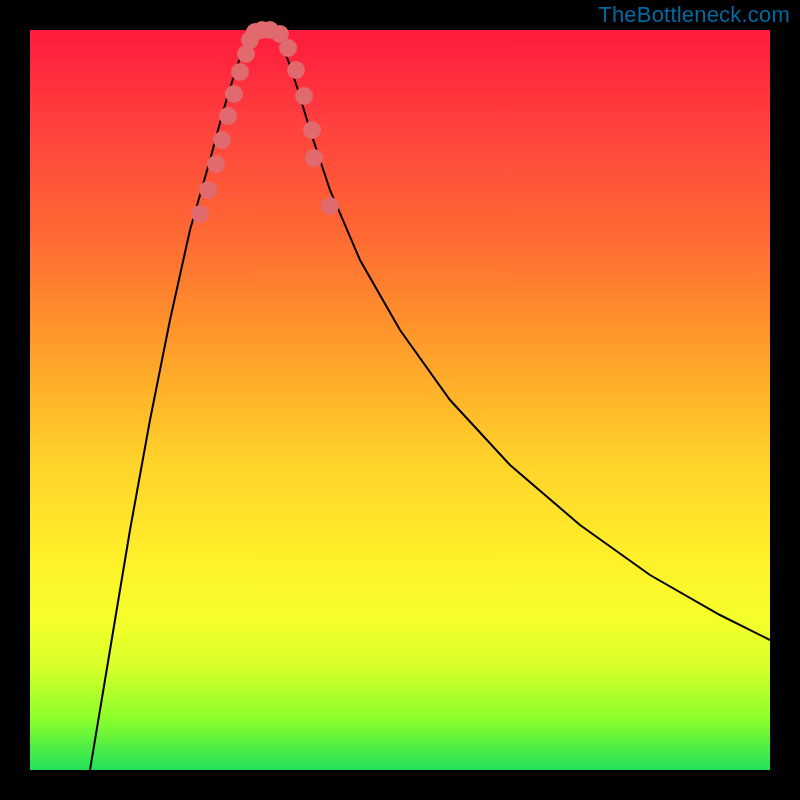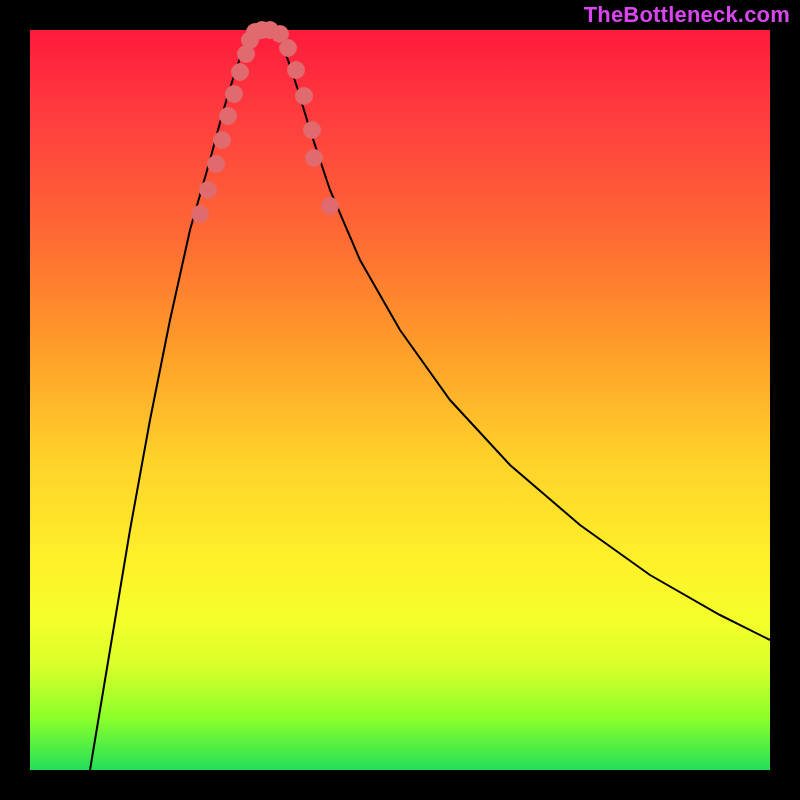--- a/index.html
+++ b/index.html
@@ -54,23 +54,23 @@
     stroke-width: 2;
   }
   .dot {
     fill: #e06a6e;
     stroke: none;
   }
   .watermark {
     position: absolute;
     top: 2px;
     right: 10px;
-    color: #d946ef;
+    color: #0369a1;
     font-size: 22px;
-    font-weight: 700;
+    font-weight: 400;
     letter-spacing: 0.2px;
     user-select: none;
   }
 </style>
 </head>
 <body>
 
 <div class="frame">
 
   <div class="watermark">TheBottleneck.com</div>

